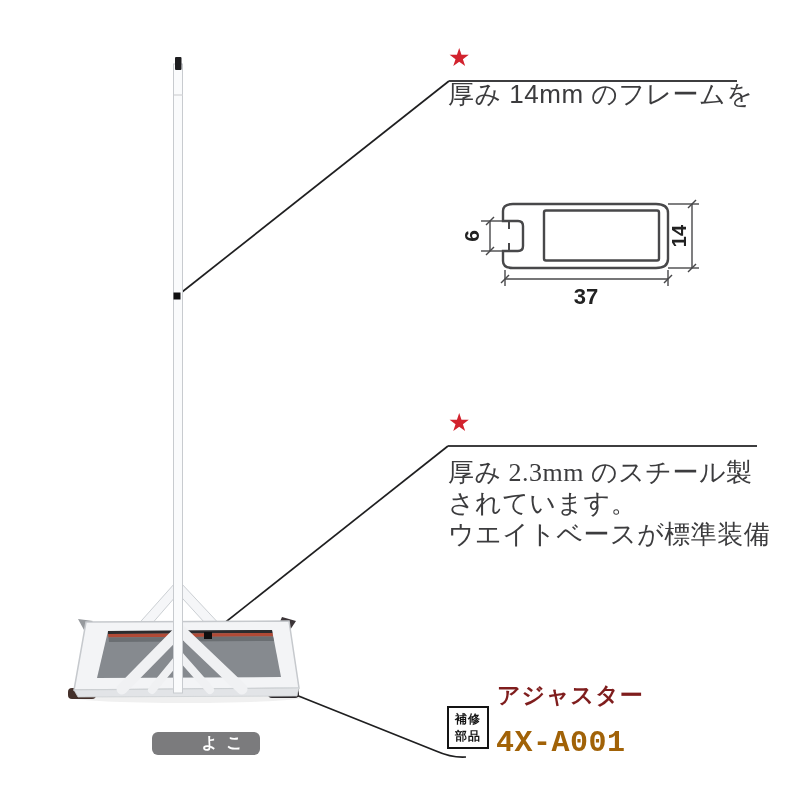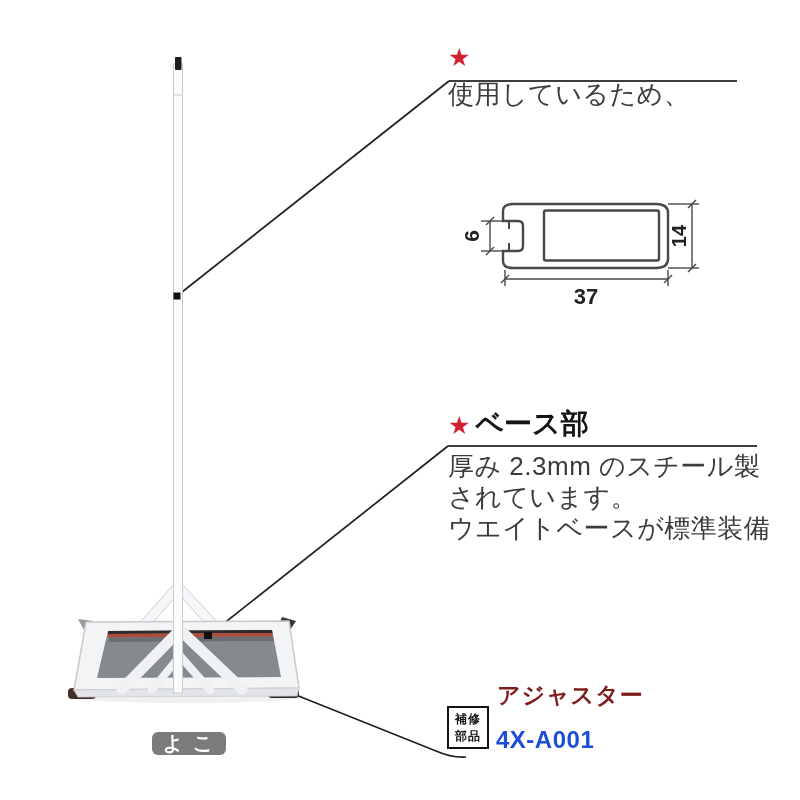--- a/index.html
+++ b/index.html
@@ -8,32 +8,32 @@
   svg{position:absolute;left:0;top:0;}
   .anno{position:absolute;color:#141414;}
   .anno-title{display:flex;align-items:center;gap:5px;font-weight:bold;font-size:28px;
               color:#141414;line-height:1.1;white-space:nowrap;}
   .star{color:#d2232e;font-size:25px;line-height:1;transform:translateY(1px);}
   .anno-body{font-size:26px;line-height:31px;color:#3c3c3e;white-space:nowrap;letter-spacing:0.5px;}
   .anno-body div{height:31px;}
   #frame-anno{left:448px;top:44px;}
   #frame-anno .anno-body{margin-top:10px;}
   #base-anno{left:448px;top:409px;}
-  #base-anno .anno-body{margin-top:11px;}
+  #base-anno .anno-body{margin-top:23px;font-family:Liberation Serif, serif;}
   #repair-tag{position:absolute;left:447px;top:706px;width:42px;height:43px;
               border:2.5px solid #141414;box-sizing:border-box;background:#fff;
               display:flex;flex-direction:column;align-items:center;justify-content:center;
               font-size:12px;font-weight:bold;line-height:17px;color:#141414;letter-spacing:1px;}
   #part-name{position:absolute;left:497px;top:680px;font-size:23px;font-weight:bold;color:#7f1d1d;
              white-space:nowrap;letter-spacing:1px;}
-  #part-number{position:absolute;left:496px;top:726px;font-size:24px;font-weight:bold;color:#1d4ed8;
-               letter-spacing:0.5px;}
+  #part-number{position:absolute;left:496px;top:726px;font-size:30px;font-weight:bold;color:#a16207;
+               letter-spacing:0.5px;font-family:Liberation Mono, monospace;}
   #yoko-badge{position:absolute;left:152px;top:732px;width:74px;height:23px;background:#7b7b7d;
-              border-radius:6px;color:#ffffff;font-weight:bold;font-size:20px;
-              display:flex;align-items:center;justify-content:center;letter-spacing:2px;}
+              border-radius:6px;color:#ffffff;font-weight:bold;font-size:16px;
+              display:flex;align-items:center;justify-content:center;letter-spacing:2px;padding-left:34px;}
 </style>
 </head>
 <body>
 
 <div id="page">
 
   <svg width="800" height="800" viewBox="0 0 800 800">
 
     <ellipse cx="186" cy="697" rx="118" ry="6" fill="rgba(0,0,0,0.06)"></ellipse>
 
@@ -115,28 +115,27 @@
       </g>
       <text x="586" y="298" text-anchor="middle" dominant-baseline="middle" font-size="22" font-weight="bold" fill="#222">37</text>
     </g>
   </svg>
 
   <div class="anno" id="frame-anno">
     <div class="anno-title">
       <span class="star">★</span>
     </div>
     <div class="anno-body">
-      <div>使用しているため、</div>
+      <div>厚み 14mm のフレームを</div>
     </div>
   </div>
 
   <div class="anno" id="base-anno">
     <div class="anno-title">
       <span class="star">★</span>
-      <span>ベース部</span>
     </div>
     <div class="anno-body">
       <div>厚み 2.3mm のスチール製</div>
       <div>されています。</div>
       <div>ウエイトベースが標準装備</div>
     </div>
   </div>
 
   <div id="repair-tag">
     <div>補修</div>

